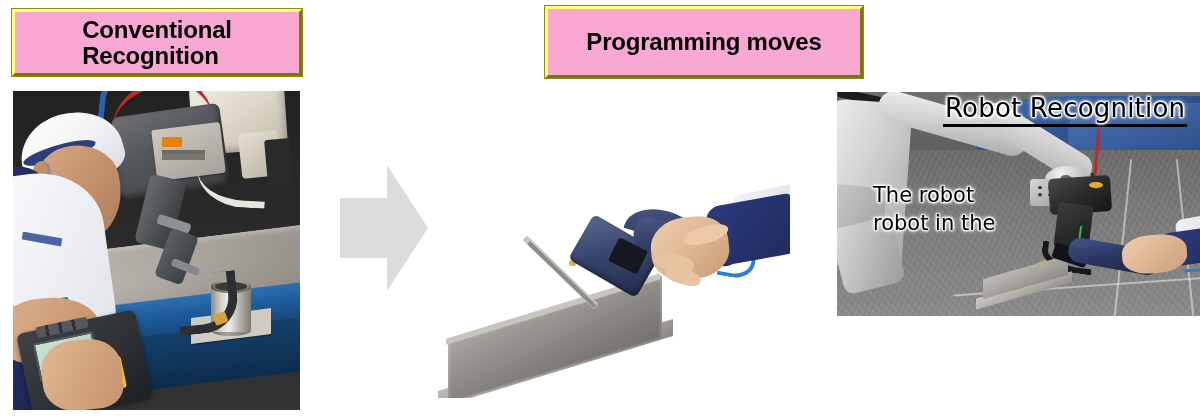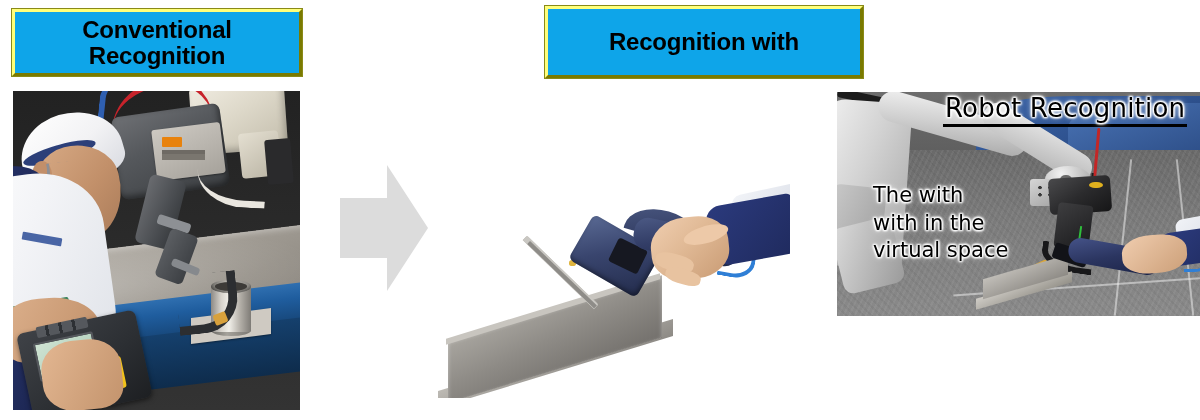--- a/index.html
+++ b/index.html
@@ -1,24 +1,24 @@
 <!DOCTYPE html>
 <html><head>
 <meta charset="utf-8">
 <style>
   html,body{margin:0;padding:0;background:#ffffff;}
   body{width:1200px;height:420px;position:relative;overflow:hidden;
        font-family:"Liberation Sans",sans-serif;}
 
   
-  .banner{position:absolute;background:#0ea5e9;
+  .banner{position:absolute;background:#f9a8d4;
           border-top:3px solid #ffff7a;border-left:3px solid #ffff7a;
           border-right:3px solid #7a7a00;border-bottom:3px solid #7a7a00;
           box-shadow:0 0 0 1px #8a8a18;
-          display:flex;align-items:center;justify-content:center;text-align:center;
+          display:flex;align-items:center;justify-content:center;text-align:left;
           color:#000;font-weight:bold;line-height:1.08;letter-spacing:-0.2px;}
   #banner-left{left:12px;top:9px;width:284px;height:61px;font-size:24px;}
   #banner-right{left:545px;top:6px;width:312px;height:66px;font-size:24px;}
   .banner span{display:block;}
 
   
   .photo{position:absolute;overflow:hidden;}
 
   
   #photo-left{left:13px;top:91px;width:287px;height:319px;background:#1b1b1b;}
@@ -320,21 +320,21 @@
 
 <div class="banner" id="banner-left">
   <div>
     <span>Conventional</span>
     <span>Recognition</span>
   </div>
 </div>
 
 <div class="banner" id="banner-right">
   <div>
-    <span>Recognition with</span>
+    <span>Programming moves</span>
   </div>
 </div>
 
 <div class="photo" id="photo-left">
   <div class="bg-wall"></div>
   <div class="far-strip"></div>
   <div class="table-top"></div>
   <div class="rail"></div>
   <div class="rail2"></div>
   <div class="plate"></div>
@@ -437,17 +437,16 @@
   <div class="wp-vert"></div>
   <div class="h-nozzle"></div>
   <div class="h-grip"></div>
   <div class="h-sleeve-w"></div>
   <div class="h-sleeve-n"></div>
   <div class="h-hand"></div>
   <div class="h-cable"></div>
 
   <div class="ar-title">Robot Recognition</div>
   <div class="ar-caption">
-    <span>The with</span>
-    <span>with in the</span>
-    <span>virtual space</span>
+    <span>The robot</span>
+    <span>robot in the</span>
   </div>
 </div>
 
 </body></html>

